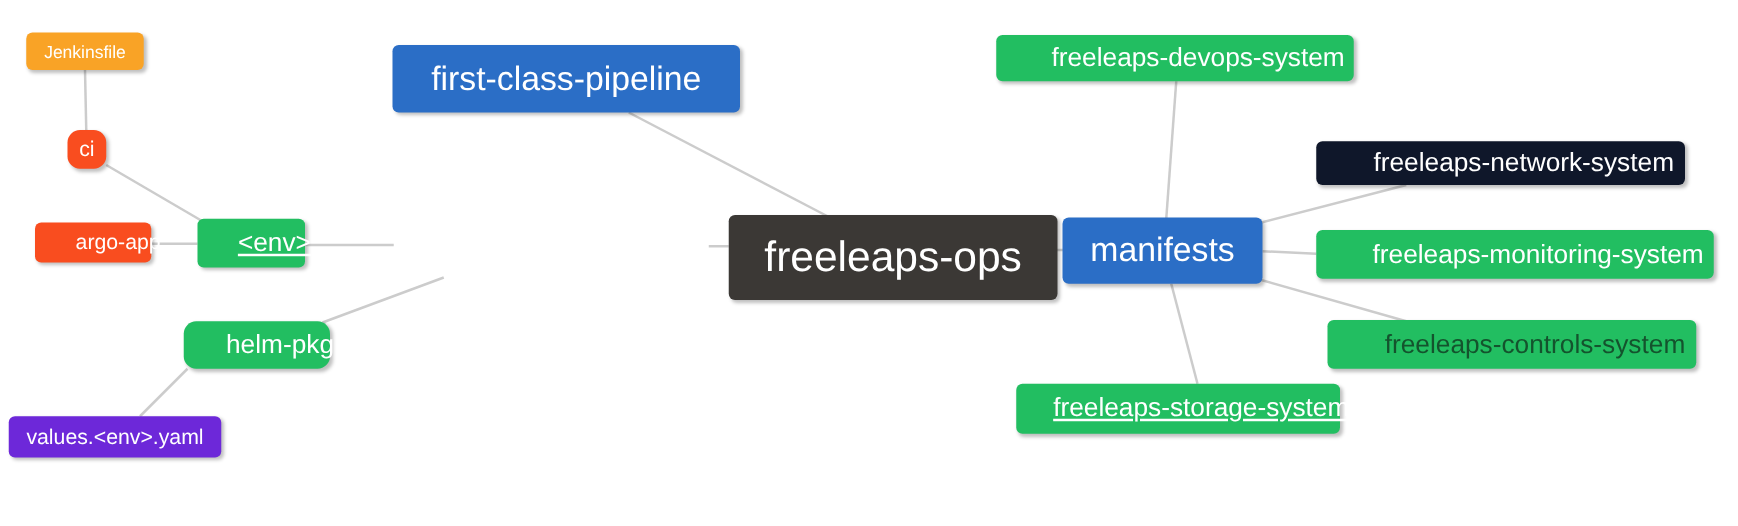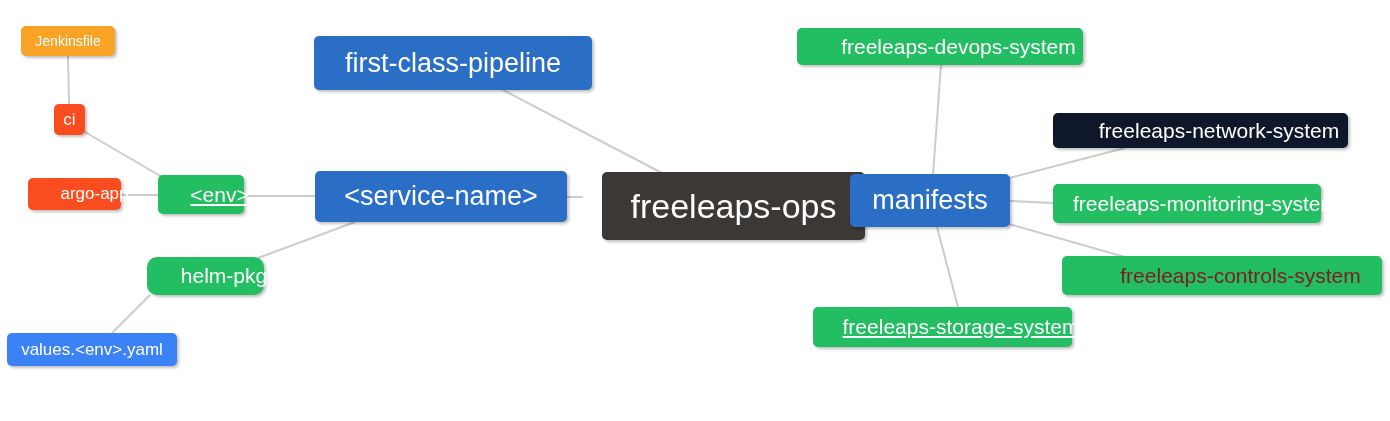--- a/index.html
+++ b/index.html
@@ -28,21 +28,21 @@
     align-items: center;
     justify-content: center;
     box-sizing: border-box;
     border-radius: 5px;
     color: #ffffff;
     box-shadow: 2px 2px 3px rgba(0,0,0,0.25);
     cursor: pointer;
     white-space: nowrap;
     user-select: none;
   }
-  .lv-root { font-size: 34px; margin-left: 19px; }
+  .lv-root { font-size: 34px; }
   .lv-l1   { font-size: 27px; }
   .lv-l2   { font-size: 21px; padding-left: 37px; }
   .lv-l3   { font-size: 17px; }
   .lv-l4   { font-size: 14px; }
 </style>
 </head>
 <body>
 
 <div id="mindmap">
   <svg id="edges" width="1390" height="421" xmlns="http://www.w3.org/2000/svg">
@@ -60,52 +60,49 @@
       <line x1="1010" y1="201" x2="1053" y2="203" stroke="#CCCCCC" stroke-width="2"></line>
       <line x1="1009" y1="224" x2="1125" y2="257" stroke="#CCCCCC" stroke-width="2"></line>
       <line x1="937" y1="227" x2="958" y2="307" stroke="#CCCCCC" stroke-width="2"></line>
     </svg>
 <div class="node lv-root" style="left: 583px; top: 172px; width: 263px; height: 68px; background: rgb(59, 56, 53); color: rgb(255, 255, 255);">
       <span>freeleaps-ops</span>
     </div>
     <div class="node lv-l1" style="left: 314px; top: 36px; width: 278px; height: 54px; background: rgb(43, 110, 198); color: #ffffff;">
       <span>first-class-pipeline</span>
     </div>
-    <div class="node lv-l1" style="left: 315px; top: 171px; width: 252px; height: 51px; background: rgb(43, 110, 198); color: rgb(255, 255, 255);">
-      <span>&lt;service-name&gt;</span>
-    </div>
     <div class="node lv-l1" style="left: 850px; top: 174px; width: 160px; height: 53px; background: rgb(43, 110, 198); color: rgb(255, 255, 255);">
       <span>manifests</span>
     </div>
     <div class="node lv-l2" style="left: 158px; top: 175px; width: 86px; height: 39px; background: rgb(34, 190, 97); color: rgb(255, 255, 255); text-decoration: underline;">
       <span>&lt;env&gt;</span>
     </div>
     <div class="node lv-l2" style="left: 147px; top: 257px; width: 117px; height: 38px; background: rgb(34, 190, 97); color: rgb(255, 255, 255); border-radius: 10px;">
       <span>helm-pkg</span>
     </div>
     <div class="node lv-l3" style="left: 28px; top: 178px; width: 93px; height: 32px; background: rgb(249, 77, 31); color: rgb(255, 255, 255); padding-left: 40px;">
       <span>argo-app</span>
     </div>
-    <div class="node lv-l3" style="left: 54px; top: 104px; width: 31px; height: 31px; background: rgb(249, 77, 31); color: rgb(255, 255, 255);">
+    <div class="node lv-l3" style="left: 54px; top: 104px; width: 31px; height: 31px; background: rgb(249, 77, 31); color: rgb(255, 255, 255); border-radius: 10px;">
       <span>ci</span>
     </div>
-    <div class="node lv-l3" style="left: 7px; top: 333px; width: 170px; height: 33px; background: #3b82f6; color: rgb(255, 255, 255);">
+    <div class="node lv-l3" style="left: 7px; top: 333px; width: 170px; height: 33px; background: #6d28d9; color: rgb(255, 255, 255);">
       <span>values.&lt;env&gt;.yaml</span>
     </div>
     <div class="node lv-l4" style="left: 21px; top: 26px; width: 94px; height: 30px; background: rgb(249, 163, 38); color: rgb(255, 255, 255);">
       <span>Jenkinsfile</span>
     </div>
     <div class="node lv-l2" style="left: 797px; top: 28px; width: 286px; height: 37px; background: rgb(34, 190, 97); color: rgb(255, 255, 255);">
       <span>freeleaps-devops-system</span>
     </div>
     <div class="node lv-l2" style="left: 1053px; top: 113px; width: 295px; height: 35px; background: #0f172a; color: rgb(255, 255, 255);">
       <span>freeleaps-network-system</span>
     </div>
-    <div class="node lv-l2" style="left: 1053px; top: 184px; width: 268px; height: 39px; background: rgb(34, 190, 97); color: rgb(255, 255, 255);">
+    <div class="node lv-l2" style="left: 1053px; top: 184px; width: 318px; height: 39px; background: rgb(34, 190, 97); color: rgb(255, 255, 255);">
       <span>freeleaps-monitoring-system</span>
     </div>
-    <div class="node lv-l2" style="left: 1062px; top: 256px; width: 320px; height: 39px; background: rgb(34, 190, 97); color: #7f1d1d;">
+    <div class="node lv-l2" style="left: 1062px; top: 256px; width: 295px; height: 39px; background: rgb(34, 190, 97); color: #14532d;">
       <span>freeleaps-controls-system</span>
     </div>
     <div class="node lv-l2" style="left: 813px; top: 307px; width: 259px; height: 40px; background: rgb(34, 190, 97); color: rgb(255, 255, 255); text-decoration: underline;">
       <span>freeleaps-storage-system</span>
     </div>
   </div>
 
 </body></html>

